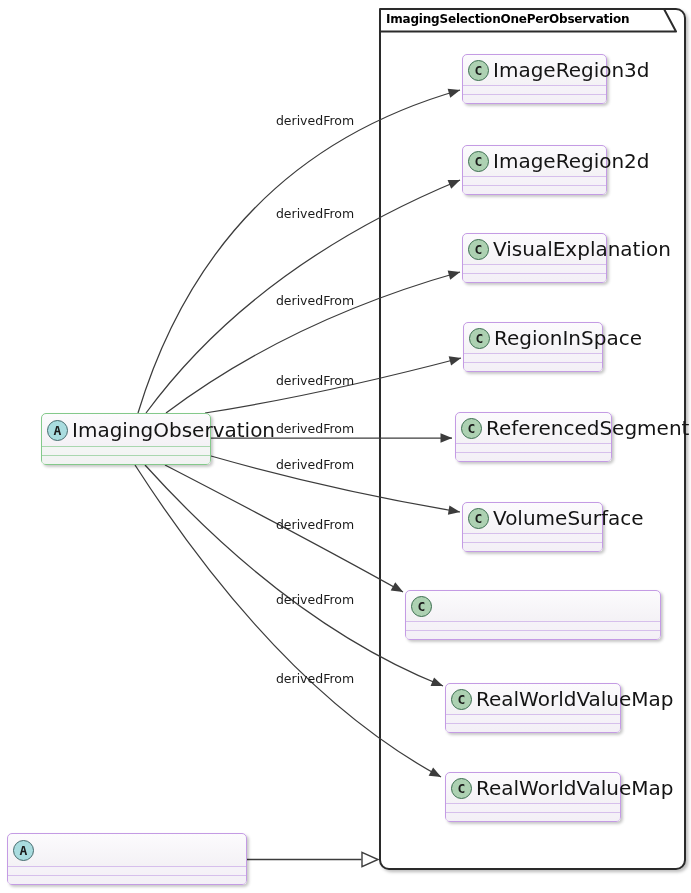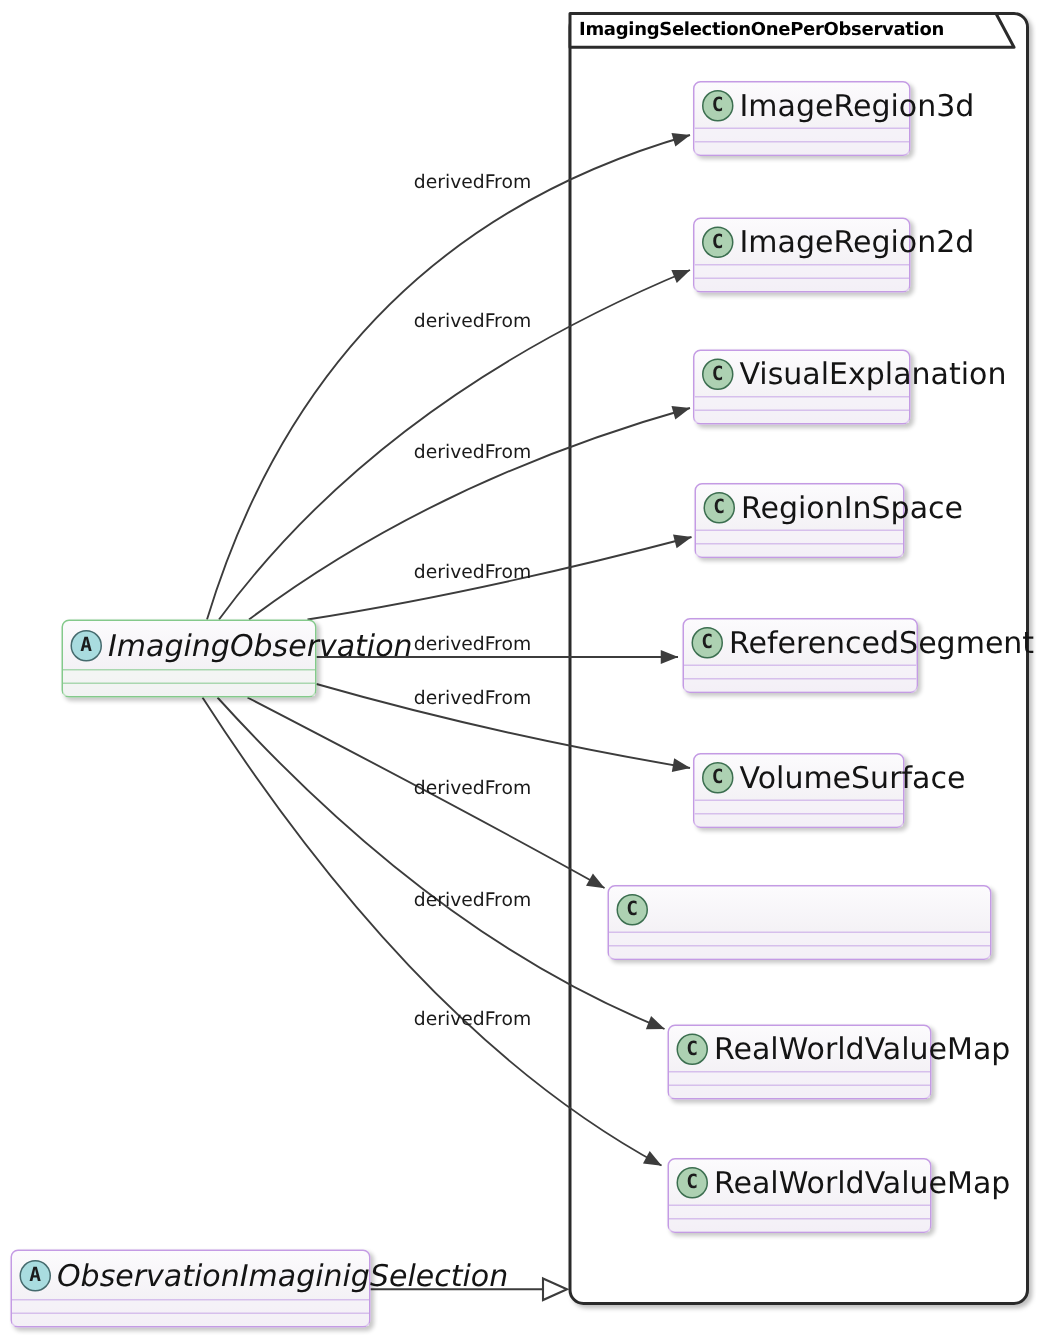--- a/index.html
+++ b/index.html
@@ -27,21 +27,21 @@
   .hdr { flex:1; display:flex; align-items:center; padding:0 7px 0 5px; }
   .circ {
     width:21px; height:21px; flex:0 0 21px; border-radius:50%;
     display:flex; align-items:center; justify-content:center;
     font-family:"DejaVu Sans Mono","Liberation Mono",monospace;
     font-weight:bold; font-size:13px; color:#1c1c1c; box-sizing:border-box;
   }
   .circ.c { background:#ADD1B2; border:1.4px solid #3B6E4F; }
   .circ.a { background:#A9DCDF; border:1.4px solid #456A6D; }
   .nm { margin-left:4px; font-size:20px; color:#141414; white-space:nowrap; }
-  .abs .nm { font-style:italic; }
+  .abs .nm { }
   .comp { height:8px; border-top:1px solid #D6BFEC; background:rgba(248,243,252,0.5); }
   .green .comp { border-top-color:#A9D7AF; background:rgba(243,250,244,0.5); }
 
   text.edge-label {
     font-family:"DejaVu Sans","Liberation Sans",sans-serif;
     font-size:12.5px; fill:#1a1a1a; text-anchor:middle;
   }
 </style>
 </head>
 <body>
@@ -96,21 +96,20 @@
       <span class="circ a">A</span>
       <span class="nm">ImagingObservation</span>
     </div>
     <div class="comp"></div>
     <div class="comp"></div>
   </div>
 
   <div class="uml-box abs" style="left:7px; top:833px; width:240px; height:52px;">
     <div class="hdr">
       <span class="circ a">A</span>
-      <span class="nm">ObservationImaginigSelection</span>
     </div>
     <div class="comp"></div>
     <div class="comp"></div>
   </div>
 
   <div class="uml-box" style="left:462px; top:54px; width:145px;">
     <div class="hdr">
       <span class="circ c">C</span>
       <span class="nm">ImageRegion3d</span>
     </div>

